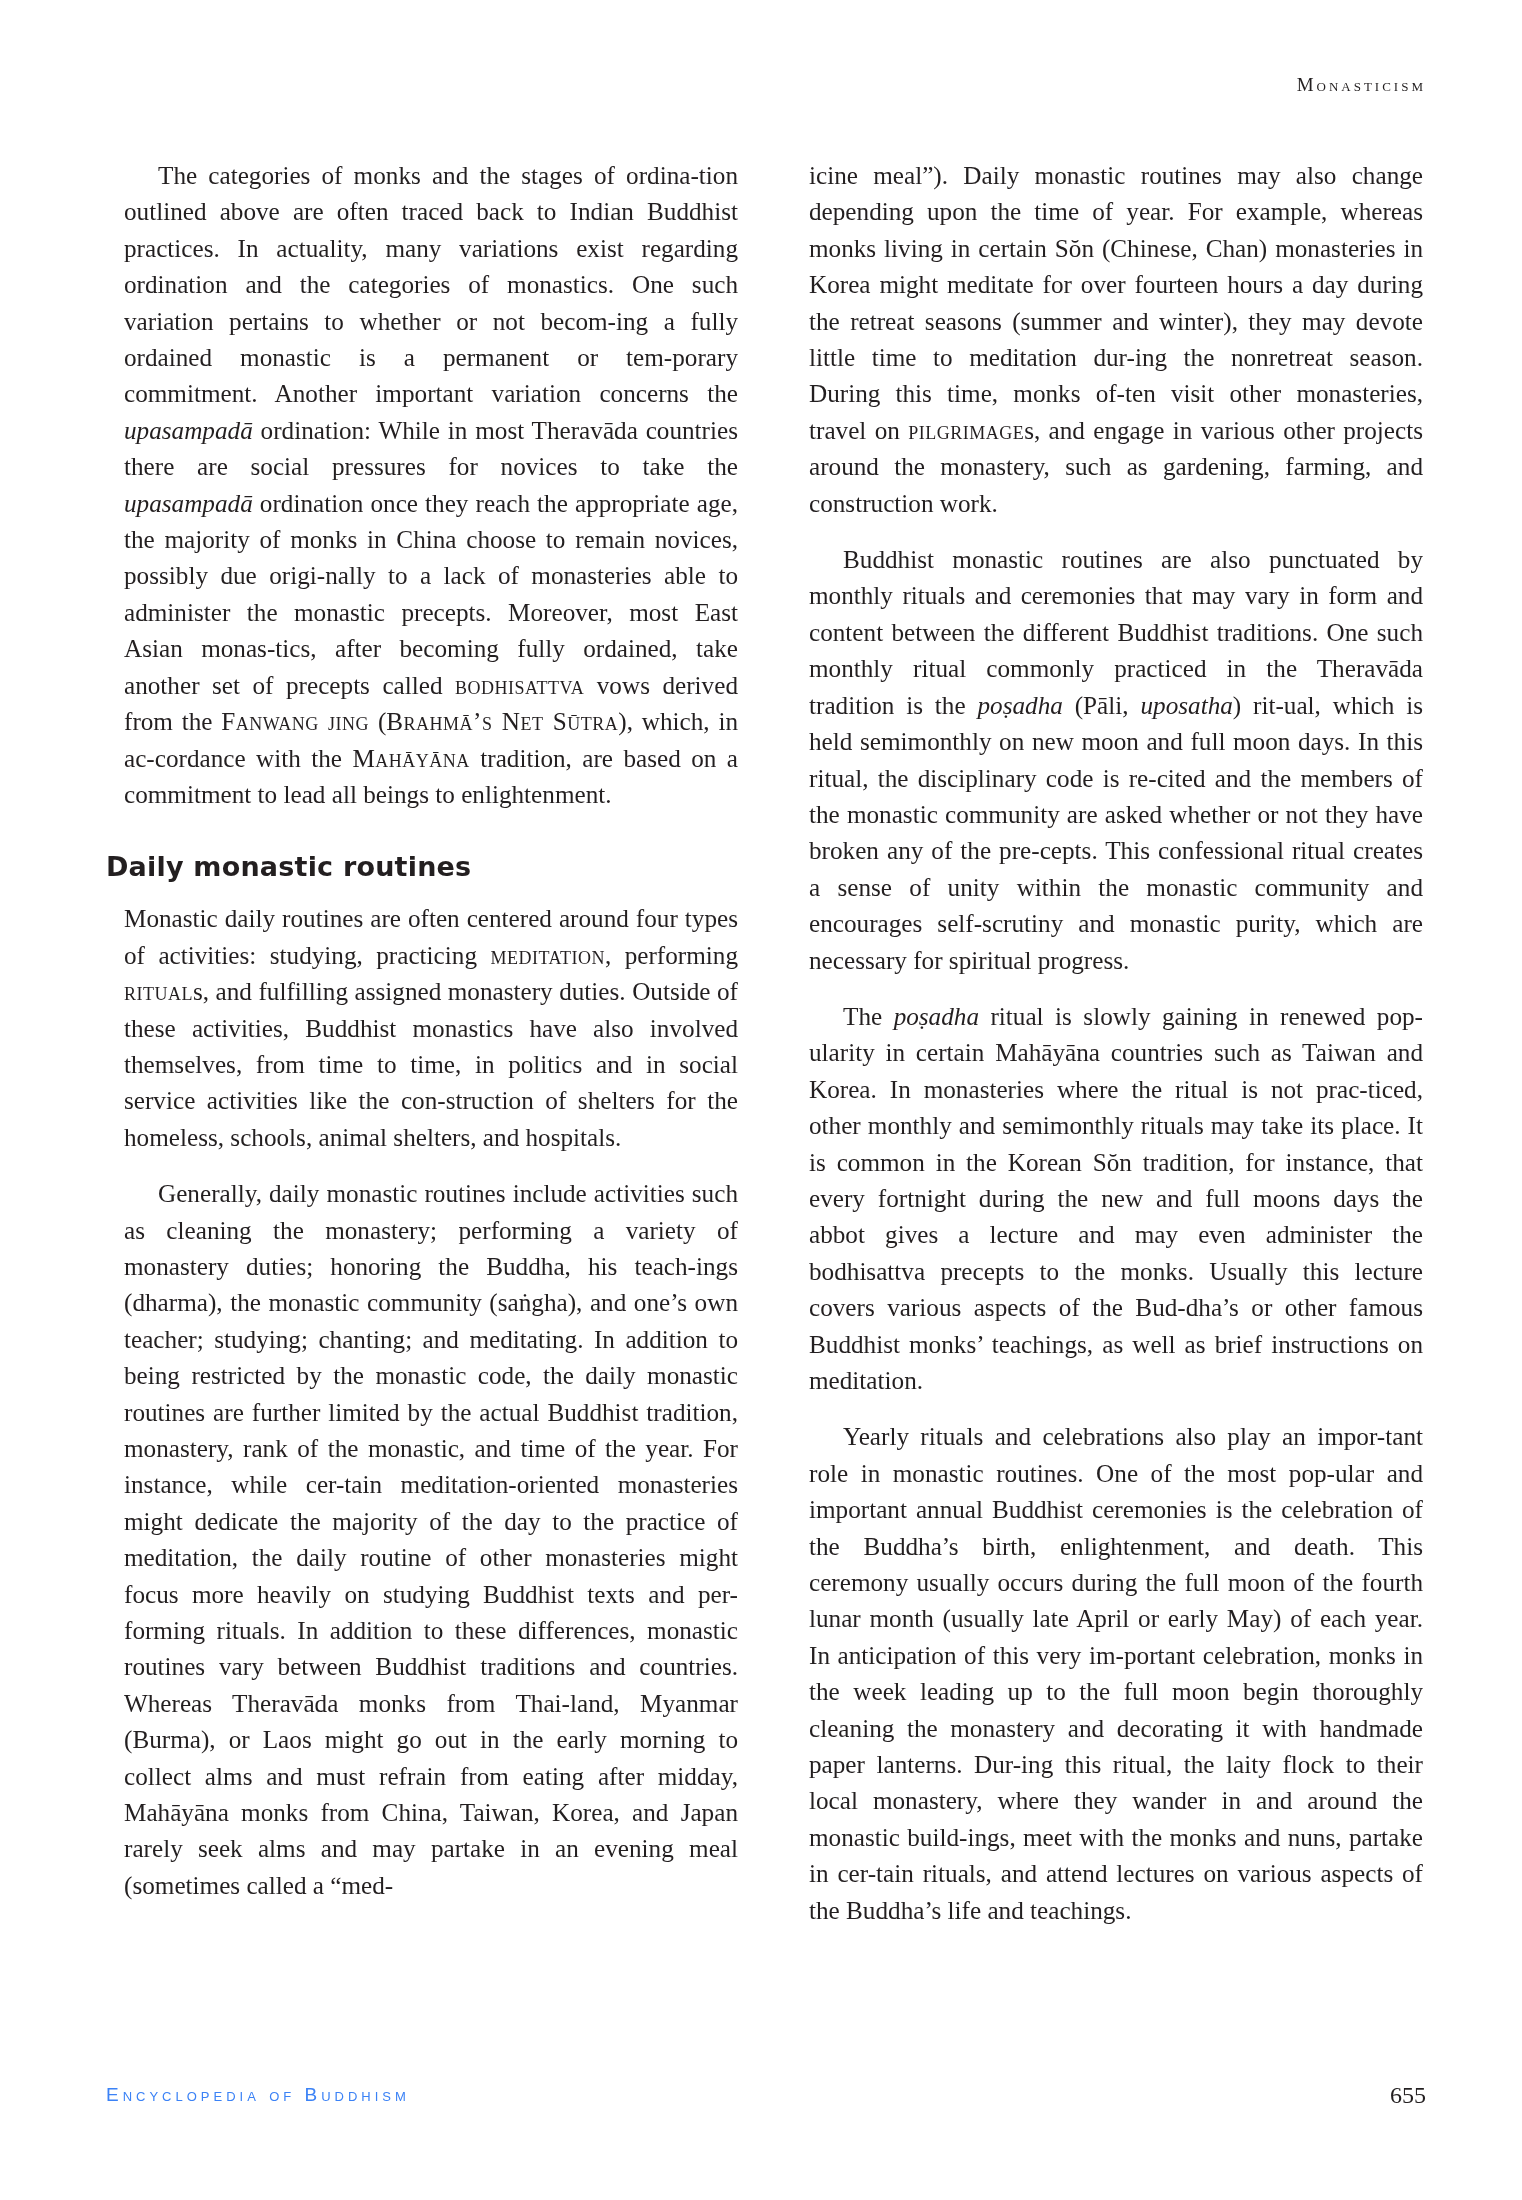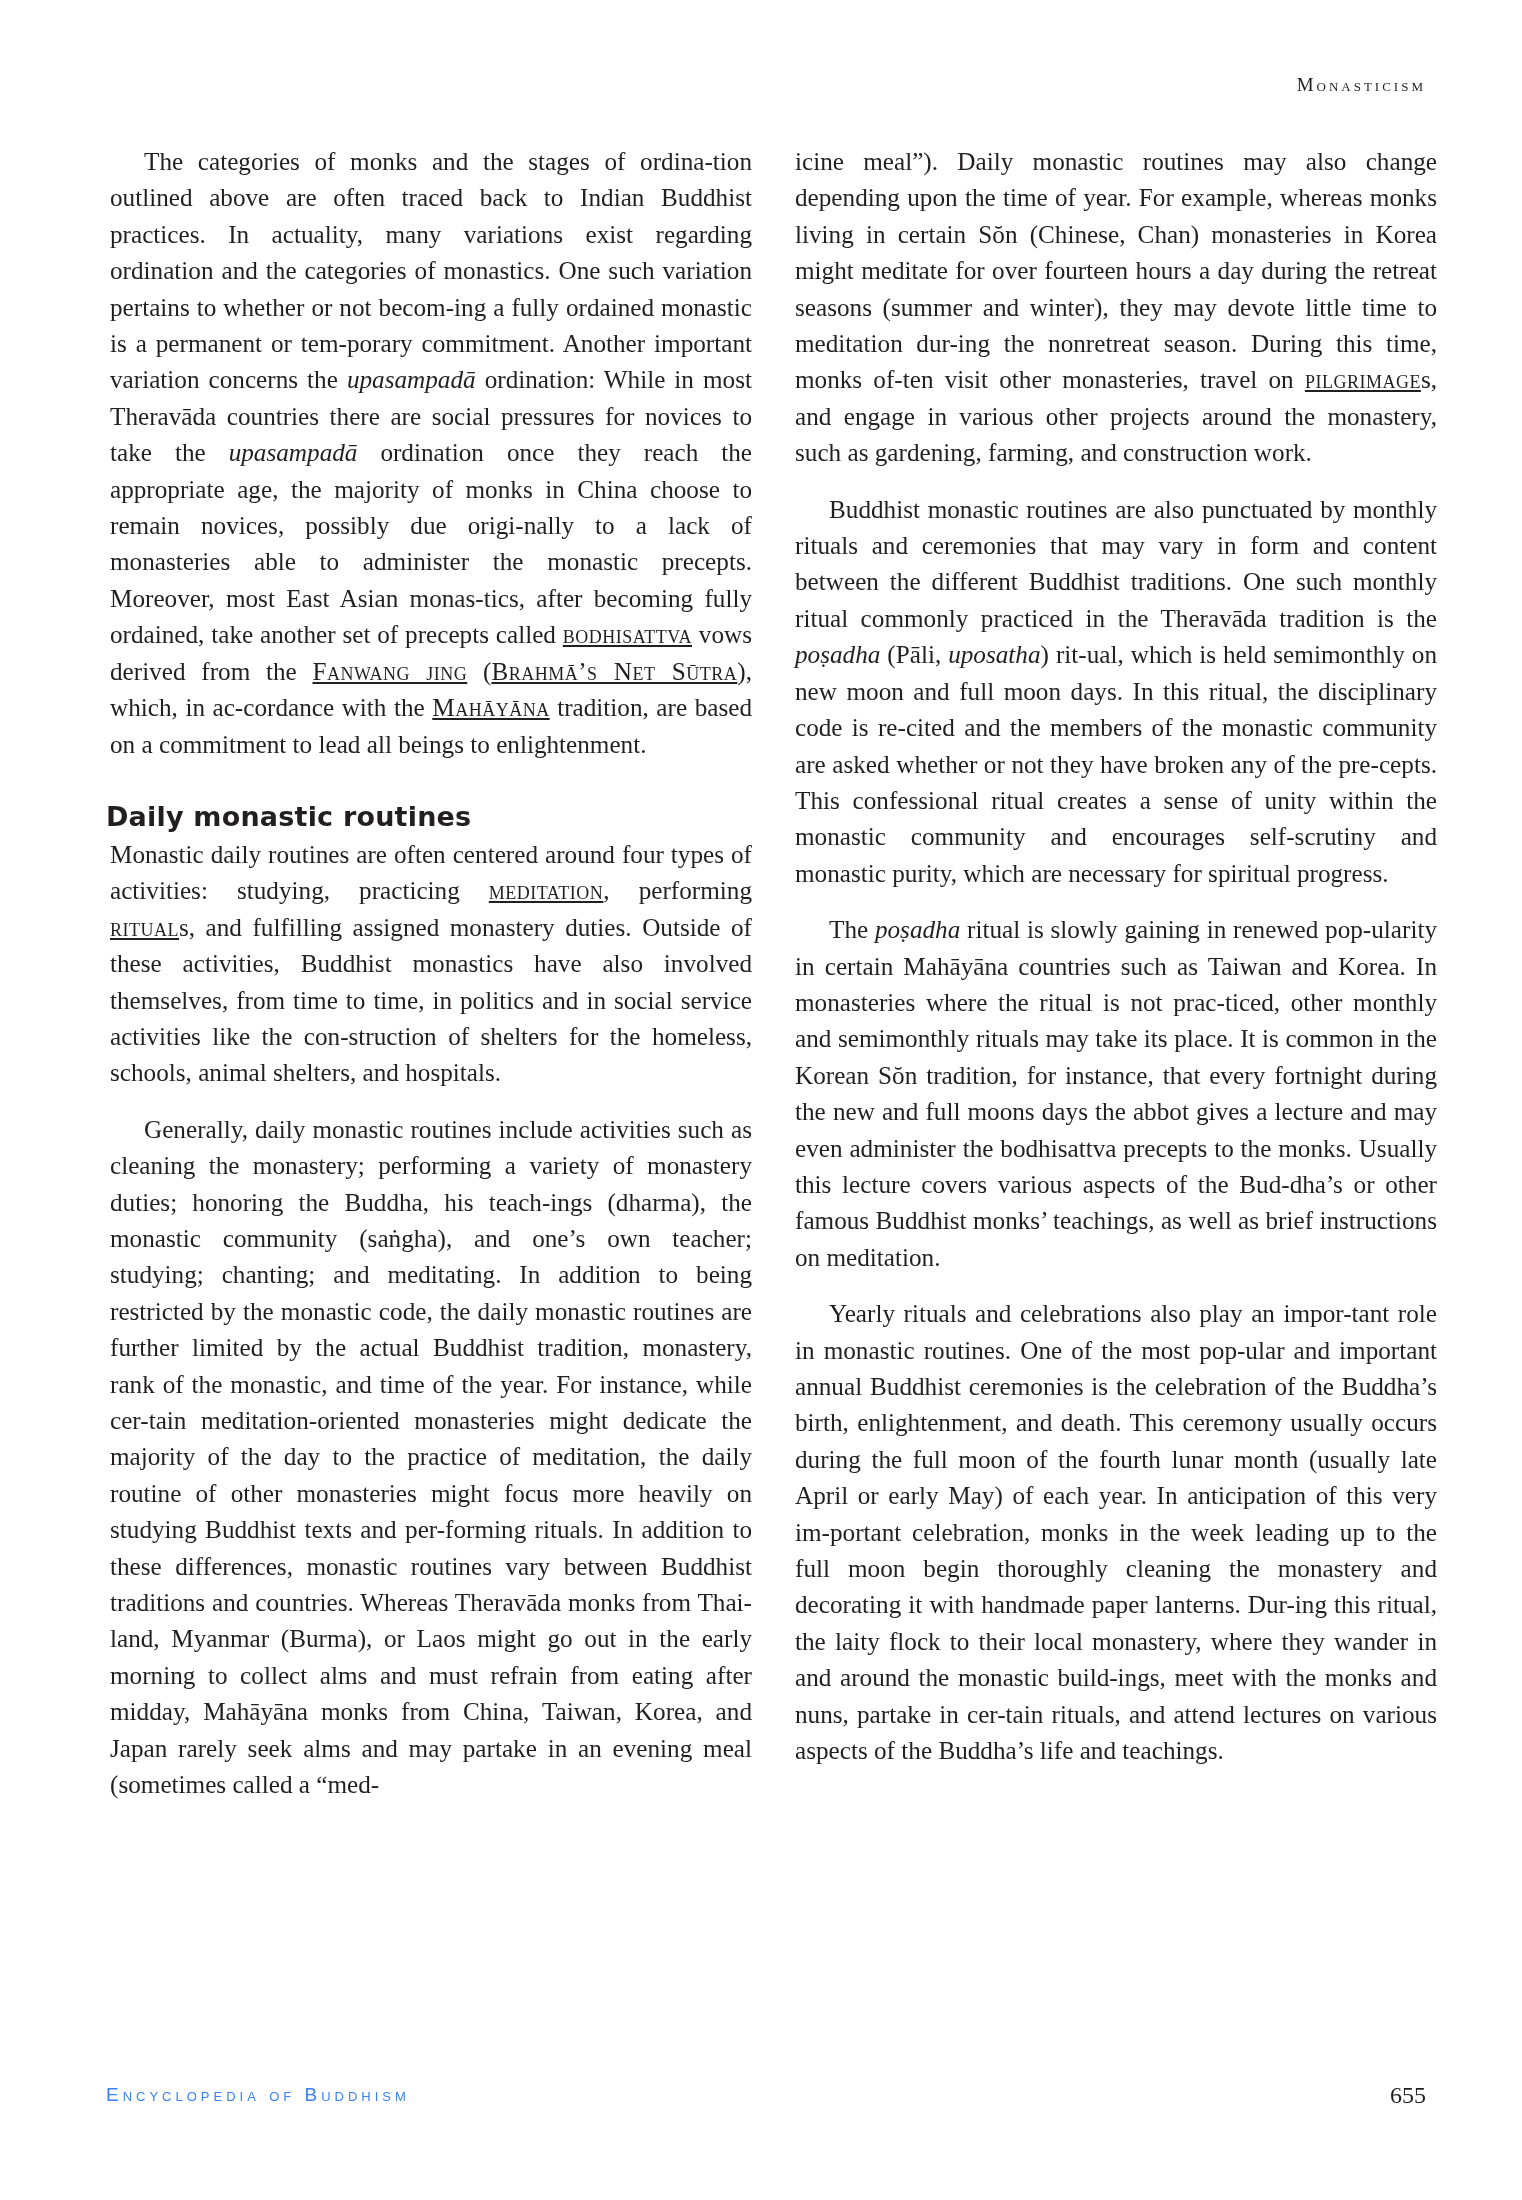--- a/index.html
+++ b/index.html
@@ -10,28 +10,28 @@
     font-family: "Liberation Serif", serif; font-size: 19px; letter-spacing: 3px;
     font-variant: small-caps; color: #231f20;
   }
   .col {
     position: absolute; top: 140px; width: 650px;
     font-family: "Liberation Serif", serif; font-size: 25.2px; line-height: 36.4px;
     text-align: justify; hyphens: manual; color: #231f20;
   }
   .col-left { left: 106px; }
   .col-right { left: 791px; }
-  .col p { margin: 4px; text-indent: 0; }
+  .col p { margin: 18px; text-indent: 0; }
   .col p.indent { text-indent: 34px; }
   .col p.gap { margin-top: 20px; }
   .heading {
     font-family: "DejaVu Sans", sans-serif; font-weight: bold; font-size: 27px;
     line-height: 32px; margin: 38px 0 0 0; letter-spacing: 0.2px; text-align: left;
   }
-  .sc { font-variant: small-caps; letter-spacing: 0.5px; text-decoration: underline; }
+  .sc { font-variant: small-caps; letter-spacing: 0.5px; }
   i { font-style: italic; }
   .footer-title {
     position: absolute; left: 106px; top: 2084px;
     font-family: "Liberation Sans", sans-serif; font-size: 19px; letter-spacing: 4px;
     font-variant: small-caps; color: #3b82f6;
   }
   .page-number {
     position: absolute; right: 96px; top: 2082px;
     font-family: "Liberation Serif", serif; font-size: 24px; color: #231f20;
   }

